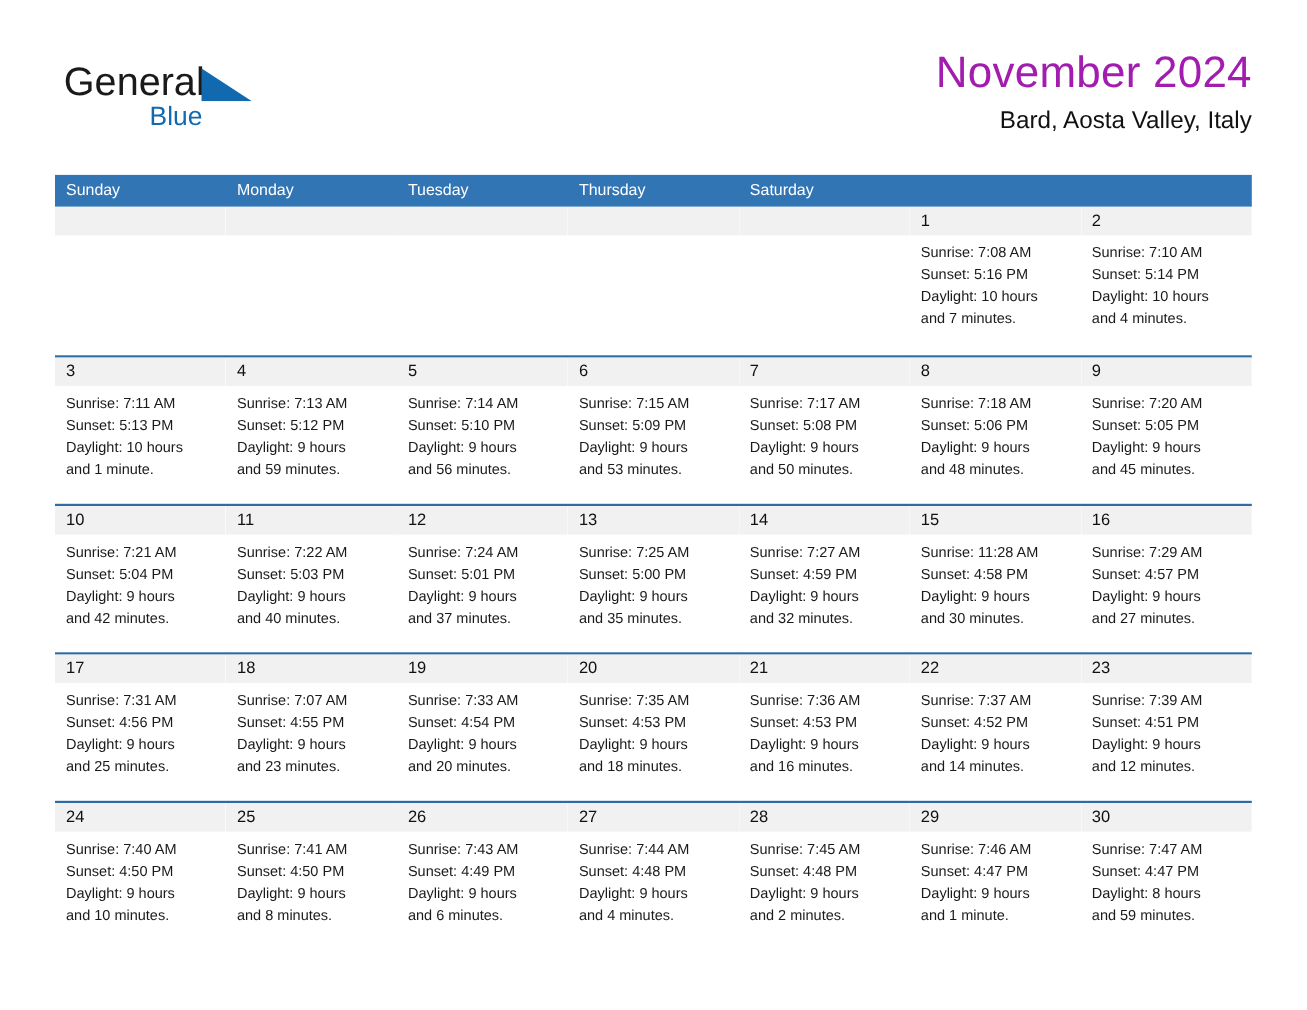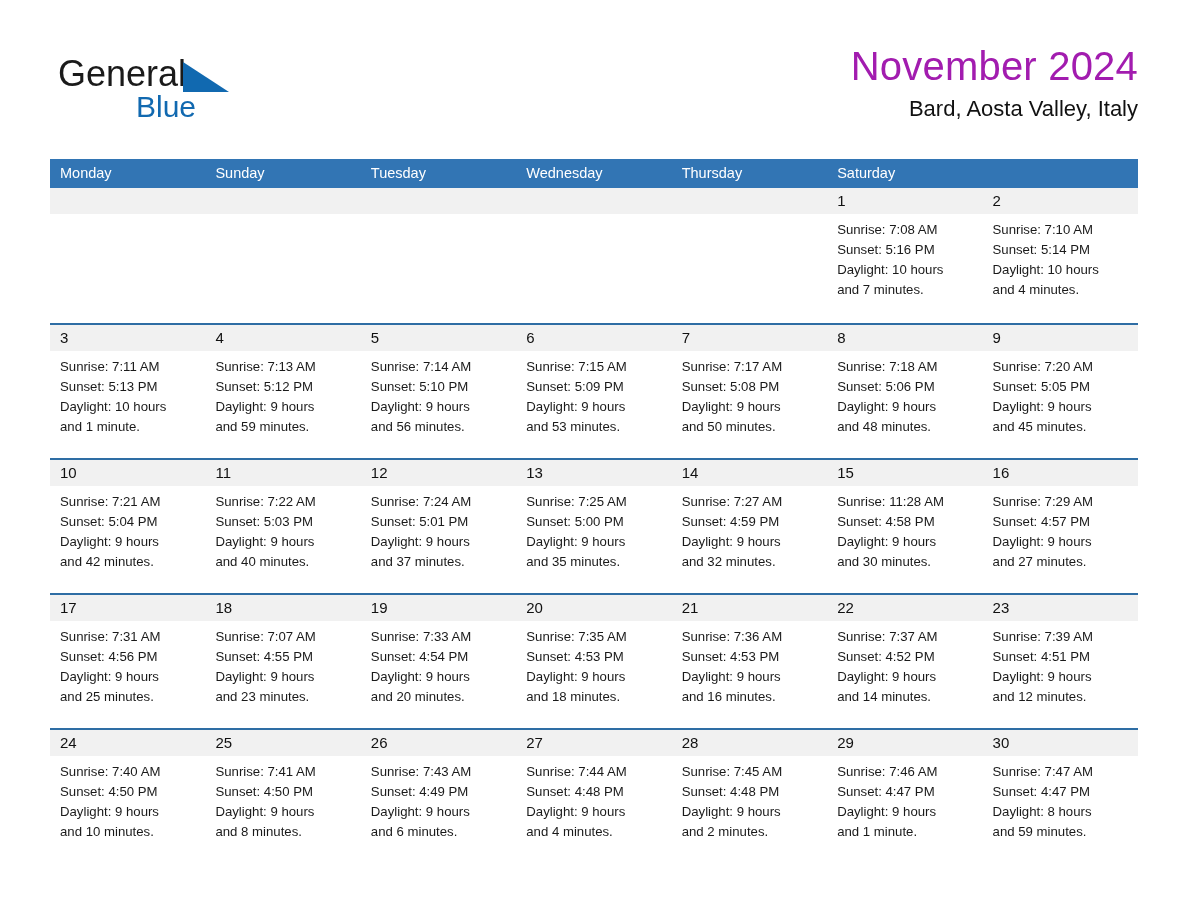--- a/index.html
+++ b/index.html
@@ -49,21 +49,21 @@
     height: 30px;
     vertical-align: -6px;
     margin-left: -3px;
   }
   .logo-row2 {
     margin-top: -6px;
     padding-left: 78px;
     line-height: 38px;
   }
   .logo-blue {
-    font-size: 30px;
+    font-size: 24px;
     color: #1169b0;
     font-family: "Liberation Sans", sans-serif;
   }
 
   .title-block {
     position: absolute;
     right: 0px;
     top: 0px;
     text-align: right;
     width: 640px;
@@ -154,24 +154,23 @@
     </div>
 
     <div class="title-block">
       <div class="cal-title">November 2024</div>
       <div class="cal-subtitle">Bard, Aosta Valley, Italy</div>
     </div>
   </div>
 
   <div class="calendar">
     <div class="weekdays" id="weekday-row">
+        <div class="weekday">Sunday</div>
         <div class="weekday">Monday</div>
-        <div class="weekday">Sunday</div>
         <div class="weekday">Tuesday</div>
-        <div class="weekday">Wednesday</div>
         <div class="weekday">Thursday</div>
         <div class="weekday">Saturday</div>
       </div>
     <div id="weeks-container">
         <div class="week">
           <div class="cell empty">
             <div class="cell-daynum"></div>
             <div class="cell-lines"></div>
           </div>
           <div class="cell empty">

